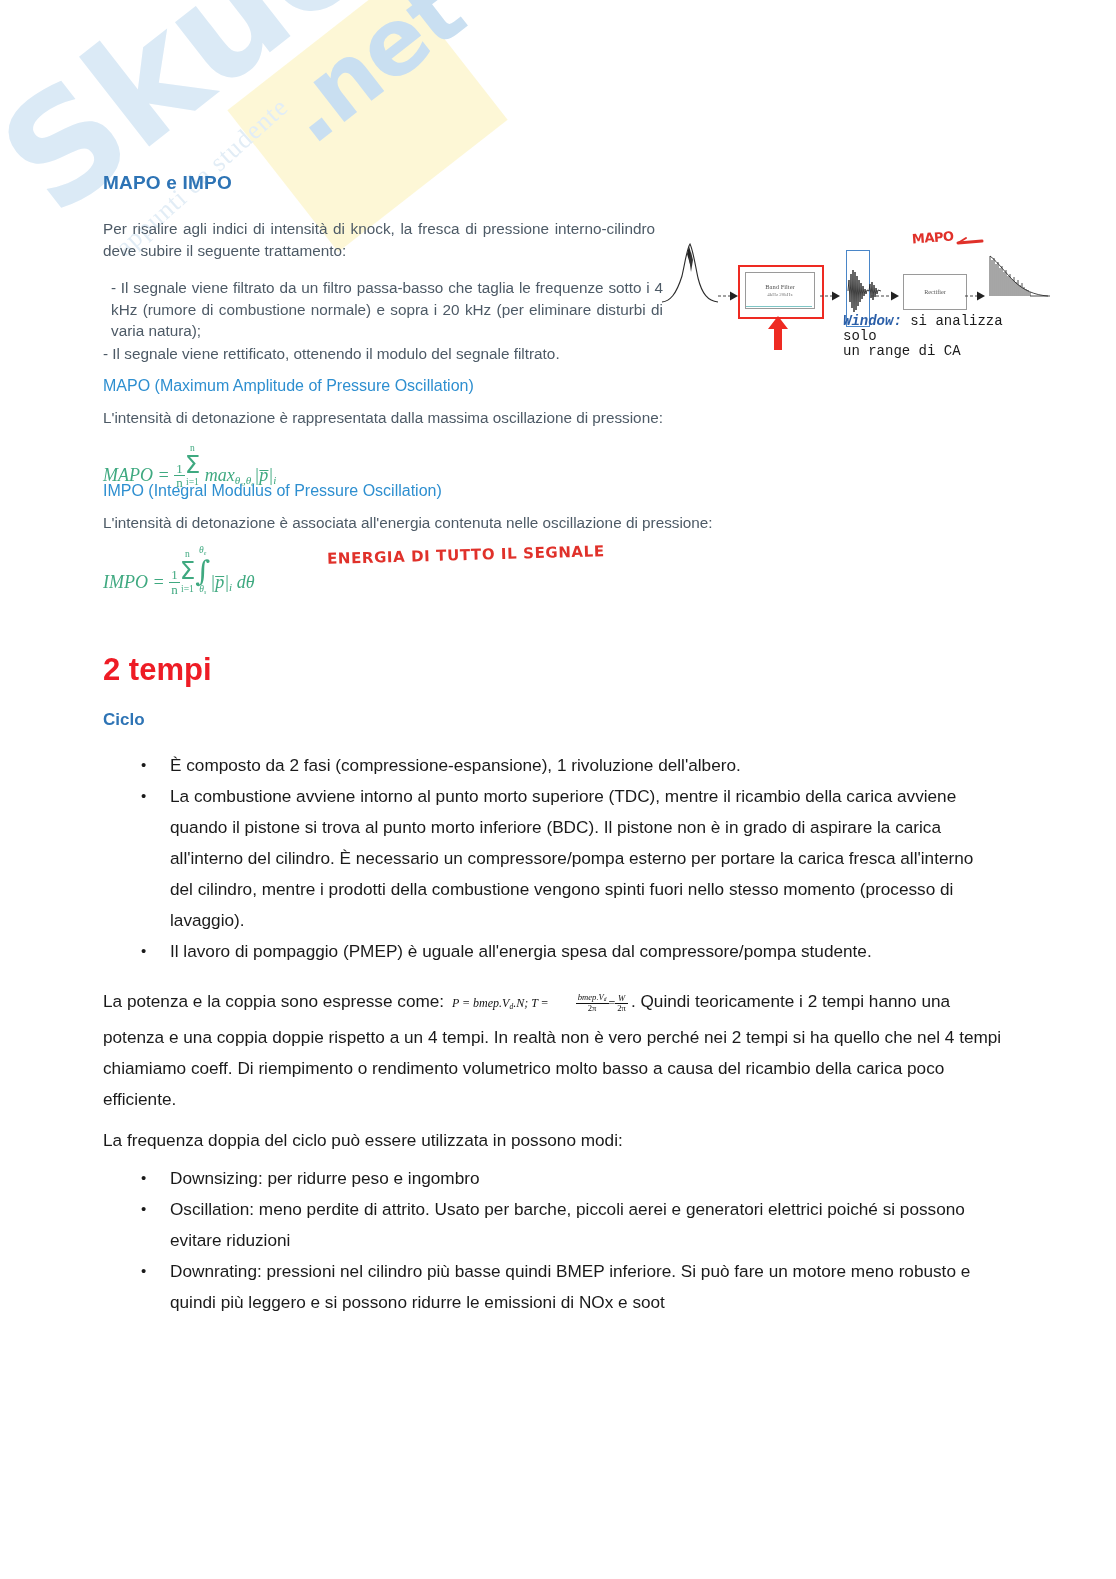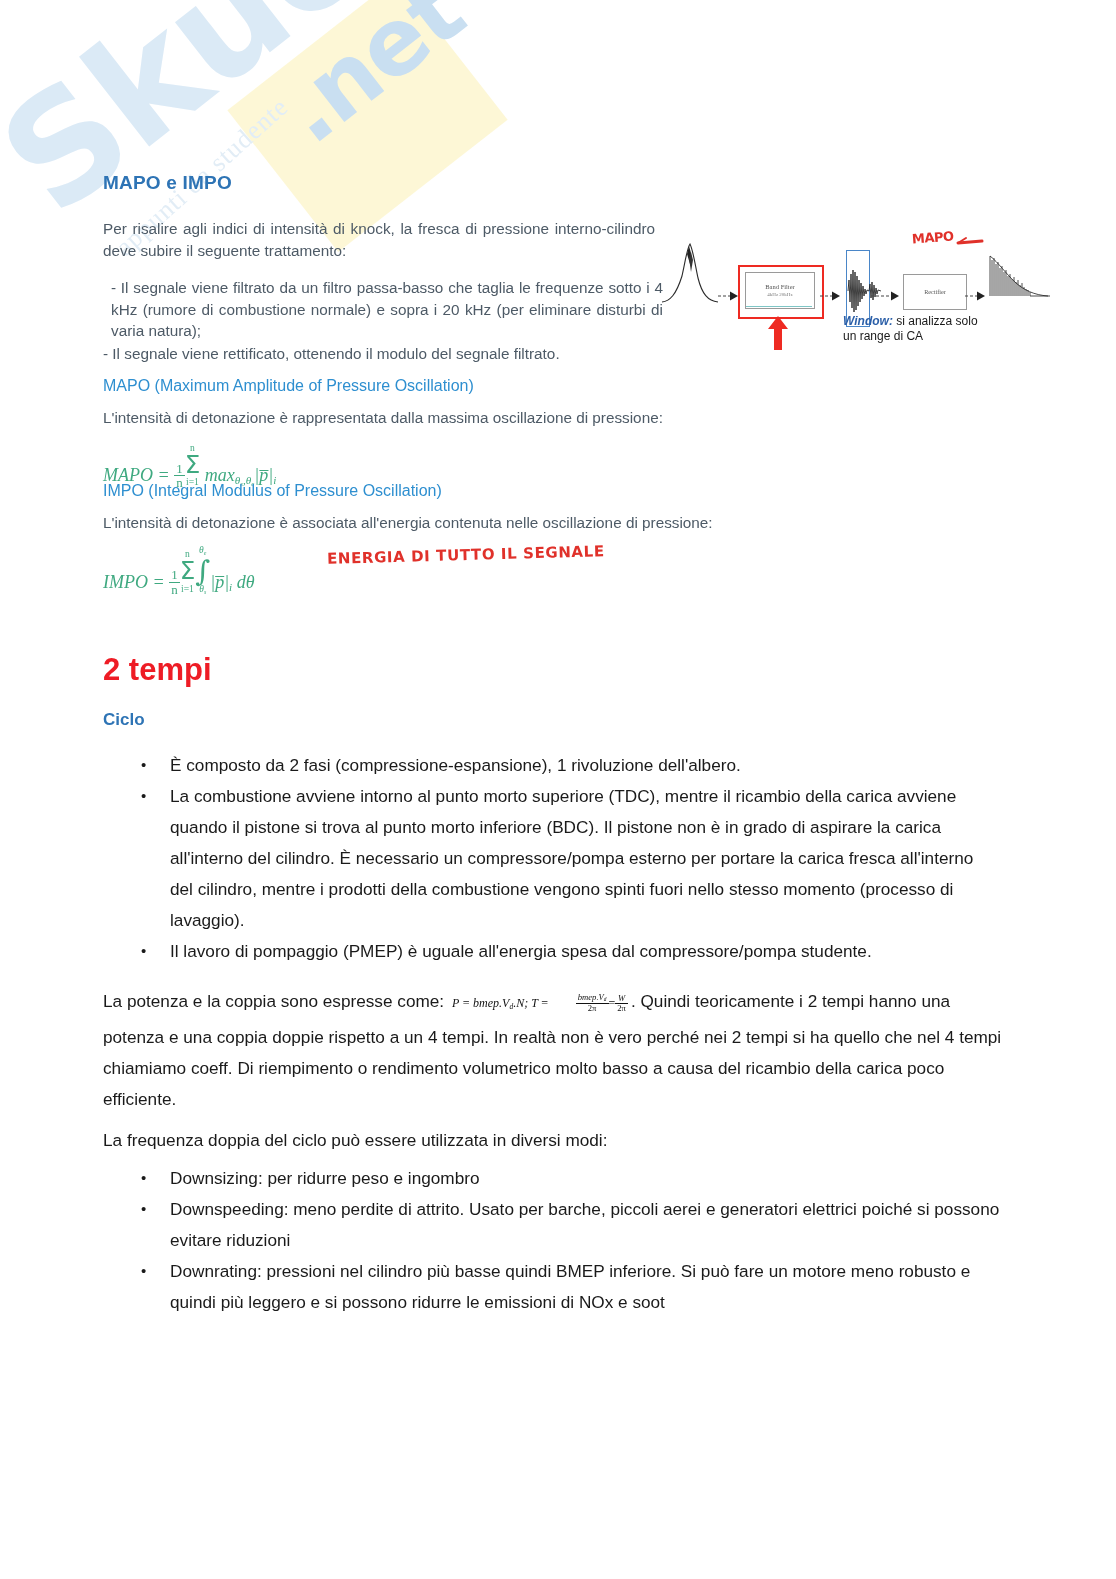--- a/index.html
+++ b/index.html
@@ -103,22 +103,22 @@
   }
   .eqn-inline .rm{font-style:normal;}
 
   
   #diagram{position:absolute;left:660px;top:228px;width:345px;height:130px;}
   .dg-box{position:absolute;border:1px solid #9a9a9a;background:#fff;
     display:flex;align-items:center;justify-content:center;flex-direction:column;}
   .dg-box .lbl{font-family:"Liberation Serif",serif;color:#555;line-height:1;}
   .red-frame{position:absolute;border:2.4px solid #ee2a22;}
   .blue-frame{position:absolute;border:1.6px solid #4a86c8;}
-  .dg-cap{position:absolute;font-family:Liberation Sans, sans-serif;color:#1a1a1a;
-    font-size:12px;line-height:15px;}
+  .dg-cap{position:absolute;font-family:Liberation Mono, monospace;color:#1a1a1a;
+    font-size:14px;line-height:15px;}
   .dg-cap b{color:#2b5fa8;font-style:italic;}
 </style>
 </head>
 <body>
 
 <div id="watermark">
   <div class="wm-yellow"></div>
   <div class="wm-word wm-main">Skuola</div>
   <div class="wm-word wm-net">.net</div>
   <div class="wm-word wm-sub">appunti da studente</div>
@@ -255,21 +255,21 @@
   </ul>
 
   <div style="position:absolute;left:103px;top:986px;width:900px;" class="body-txt">
     <span>La potenza e la coppia sono espresse come:</span>
     <span class="eqn-inline">
       &nbsp;P = bmep.V<sub class="s">d</sub>.N; T =
       <span class="frac" style="font-style:normal;margin-left:24px;"><span class="num"><i>bmep.V<sub class="s">d</sub></i></span><span class="den">2π</span></span><span class="rm">=</span><span class="frac" style="font-style:normal;"><span class="num"><i>W</i></span><span class="den">2π</span></span>
     </span><span>. Quindi teoricamente i 2 tempi hanno una potenza e una coppia doppie rispetto a un 4 tempi. In realtà non è vero perché nei 2 tempi si ha quello che nel 4 tempi chiamiamo coeff. Di riempimento o rendimento volumetrico molto basso a causa del ricambio della carica poco efficiente.</span>
   </div>
 
-  <div class="body-txt" style="position:absolute;left:103px;top:1125px;width:900px;">La frequenza doppia del ciclo può essere utilizzata in diversi modi:</div>
+  <div class="body-txt" style="position:absolute;left:103px;top:1125px;width:900px;">La frequenza doppia del ciclo può essere utilizzata in possono modi:</div>
 
   <ul class="bl" style="position:absolute;left:133px;top:1163px;width:870px;">
     <li>Downsizing: per ridurre peso e ingombro</li>
-    <li>Downspeeding: meno perdite di attrito. Usato per barche, piccoli aerei e generatori elettrici poiché si possono evitare riduzioni</li>
+    <li>Oscillation: meno perdite di attrito. Usato per barche, piccoli aerei e generatori elettrici poiché si possono evitare riduzioni</li>
     <li>Downrating: pressioni nel cilindro più basse quindi BMEP inferiore. Si può fare un motore meno robusto e quindi più leggero e si possono ridurre le emissioni di NOx e soot</li>
   </ul>
 
 </div>
 
 </body></html>

